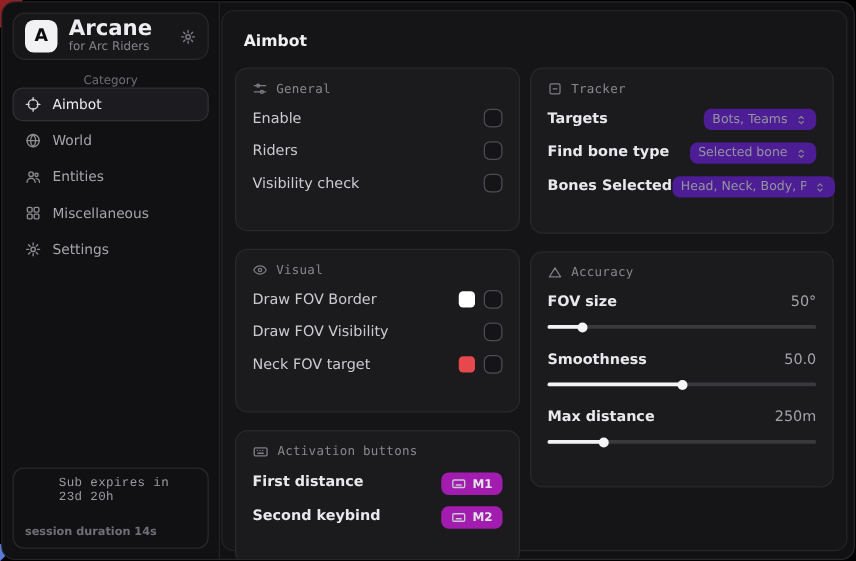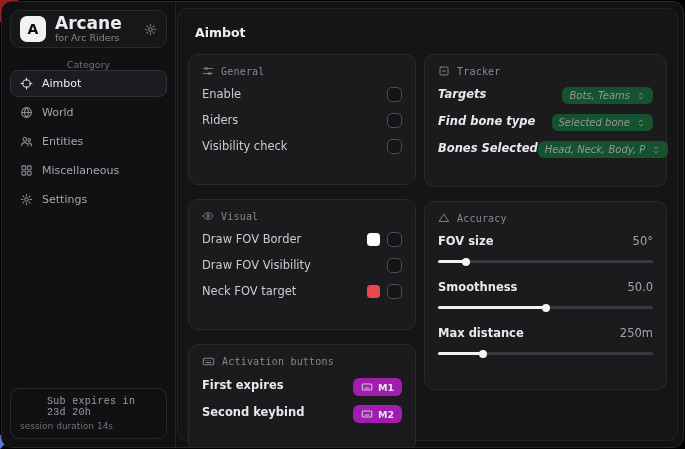--- a/index.html
+++ b/index.html
@@ -31,21 +31,21 @@
   .nav { display:flex; flex-direction:column; gap:2px; }
   .nav-item { display:flex; align-items:center; gap:9px; height:27px; padding:0 9px;
     border-radius:8px; border:1px solid transparent; color:#a6a6ad; font-size:11px; cursor:default; }
   .nav-item .ic { display:flex; color:#8c8c93; }
   .nav-item.active { background:#1c1c20; border-color:#303036; color:#eeeef2; }
   .nav-item.active .ic { color:#d8d8dd; }
 
   .side-spacer { flex:1; }
   .side-foot { border:1px solid #29292d; border-radius:9px; padding:7px 9px; }
   .foot-l1 { font-family:Liberation Mono, monospace; font-size:10px; color:#9b9ba2; letter-spacing:0.3px;margin-left:27px; }
-  .foot-l2 { font-size:9px; font-weight:normal; color:#6f6f77; margin-top:3px; }
+  .foot-l2 { font-size:9px; font-weight:bold; color:#6f6f77; margin-top:17px; }
 
   
   .main { position:absolute; left:175px; top:6px; right:5px; bottom:6px;
     background:#151517; border:1px solid #242428; border-radius:10px; padding:12px 10px 12px 10px; }
   .main-title { font-size:12.5px; font-weight:bold; color:#f0f0f3; margin:4px 0 14px 7px; }
   .columns { display:flex; gap:8px; align-items:flex-start; }
   .col { display:flex; flex-direction:column; gap:14px; }
   .col-left { width:241px; }
   .col-right { width:243px; }
 
@@ -56,21 +56,21 @@
 
   .rows { display:flex; flex-direction:column; gap:9px; }
   .row { display:flex; align-items:flex-start; justify-content:space-between; min-height:17px; }
   .lbl { font-size:11.5px; color:#cbcbd1; }
   .lbl.bold { font-weight:bold; color:#e9e9ed; }
   .right-ctrls { display:flex; align-items:center; gap:7px; }
 
   .cb { width:15px; height:15px; border-radius:5px; border:1.5px solid #4c4c54; background:#151517; }
   .swatch { width:13px; height:13px; border-radius:3.5px; }
 
-  .dd { display:flex; align-items:center; gap:6px; background:#14532d; border-radius:6px;
+  .dd { display:flex; align-items:center; gap:6px; background:#4c1d95; border-radius:6px;
     padding:3px 7px; font-size:10px; color:#95959d; }
   .dd .ic { display:flex; color:#83838b; }
 
   .kbd { display:flex; align-items:center; gap:5px; background:#a21caf; border-radius:6px;
     padding:3px 8px; font-size:9.5px; font-weight:bold; color:#e4e4e9; }
   .kbd .ic { display:flex; color:#c9c9cf; }
 
   .acc-group { display:flex; flex-direction:column; gap:7px; margin-bottom:4px; }
   .acc-val { font-size:11.5px; color:#a3a3aa; }
   .slider { position:relative; height:7px; display:flex; align-items:center; }
@@ -238,21 +238,21 @@
             <span class="ic">
               <svg width="13" height="13" viewBox="0 0 24 24" fill="none" stroke="currentColor" stroke-width="2" stroke-linecap="round">
                   <rect x="2.5" y="6" width="19" height="12" rx="2"></rect>
                   <path d="M7 10h.01M11 10h.01M15 10h.01M8 14h8"></path>
                 </svg>
             </span>
             <span class="card-title">Activation buttons</span>
           </div>
           <div class="rows">
             <div class="row">
-              <span class="lbl bold">First expires</span>
+              <span class="lbl bold">First distance</span>
               <span class="kbd">
                 <span class="ic">
                   <svg width="12" height="12" viewBox="0 0 24 24" fill="none" stroke="currentColor" stroke-width="2.2" stroke-linecap="round">
                       <rect x="2.5" y="6" width="19" height="12" rx="2"></rect>
                       <path d="M8 14h8"></path>
                     </svg>
                 </span>
                 <span>M1</span>
               </span>
             </div>
@@ -277,21 +277,21 @@
         <div class="card">
           <div class="card-head">
             <span class="ic">
               <svg width="12" height="12" viewBox="0 0 24 24" fill="none" stroke="currentColor" stroke-width="2" stroke-linecap="round">
                   <rect x="4" y="4" width="16" height="16" rx="2.5"></rect>
                   <path d="M9 12h6"></path>
                 </svg>
             </span>
             <span class="card-title">Tracker</span>
           </div>
-          <div class="rows" style="gap:10px;font-style:italic;">
+          <div class="rows" style="gap:10px;">
             <div class="row">
               <span class="lbl bold">Targets</span>
               <span class="dd">
                 <span>Bots, Teams</span>
                 <span class="ic">
                   <svg width="10" height="10" viewBox="0 0 24 24" fill="none" stroke="currentColor" stroke-width="2.4" stroke-linecap="round" stroke-linejoin="round">
                       <path d="M8 9l4-4 4 4"></path>
                       <path d="M8 15l4 4 4-4"></path>
                     </svg>
                 </span>

